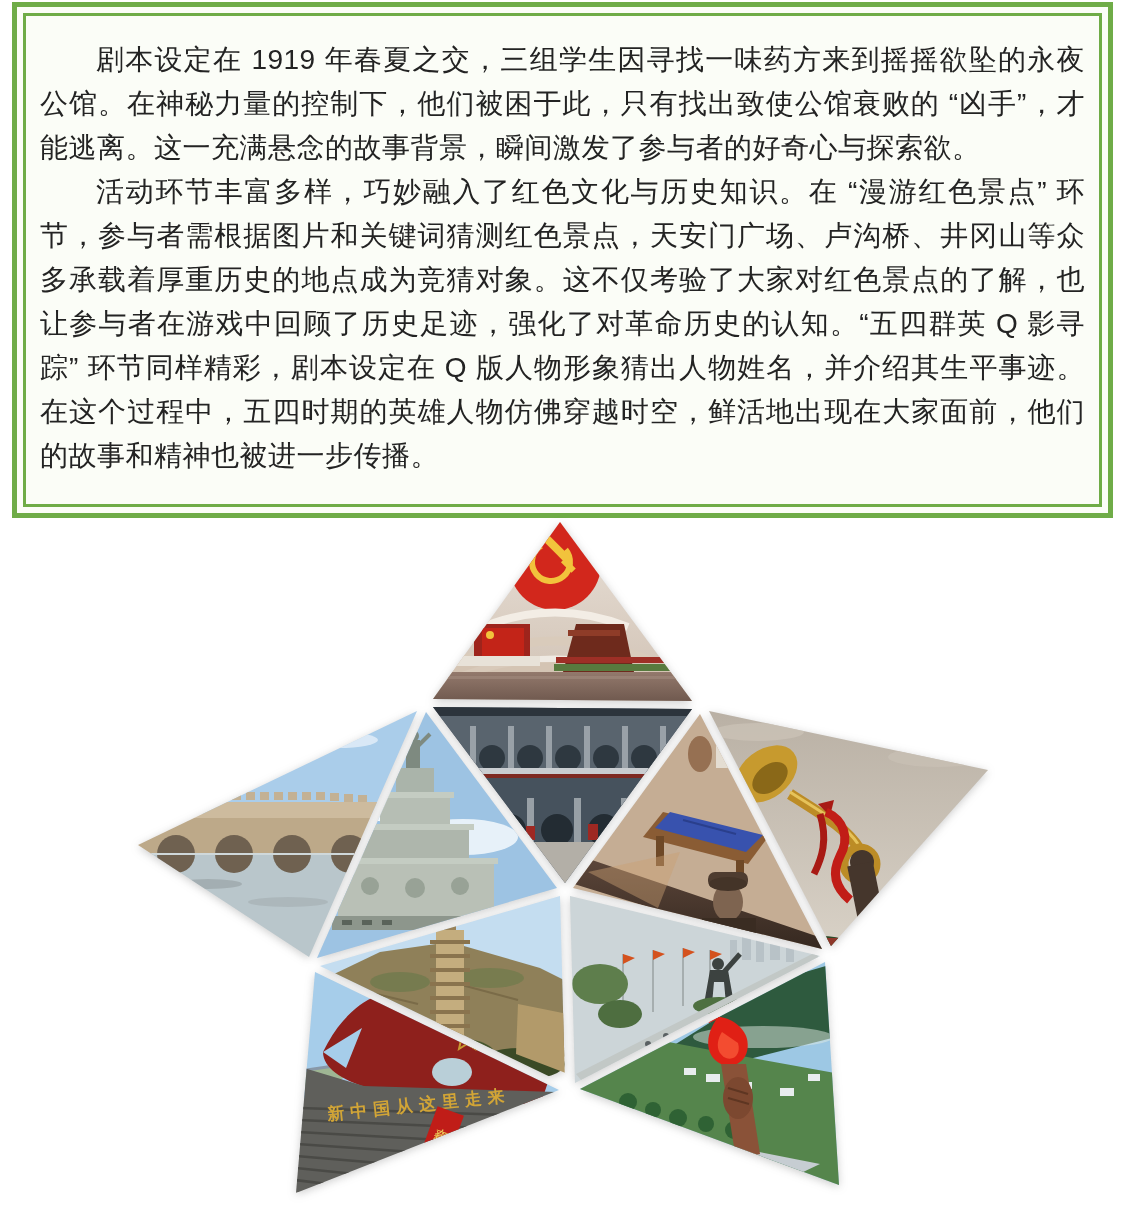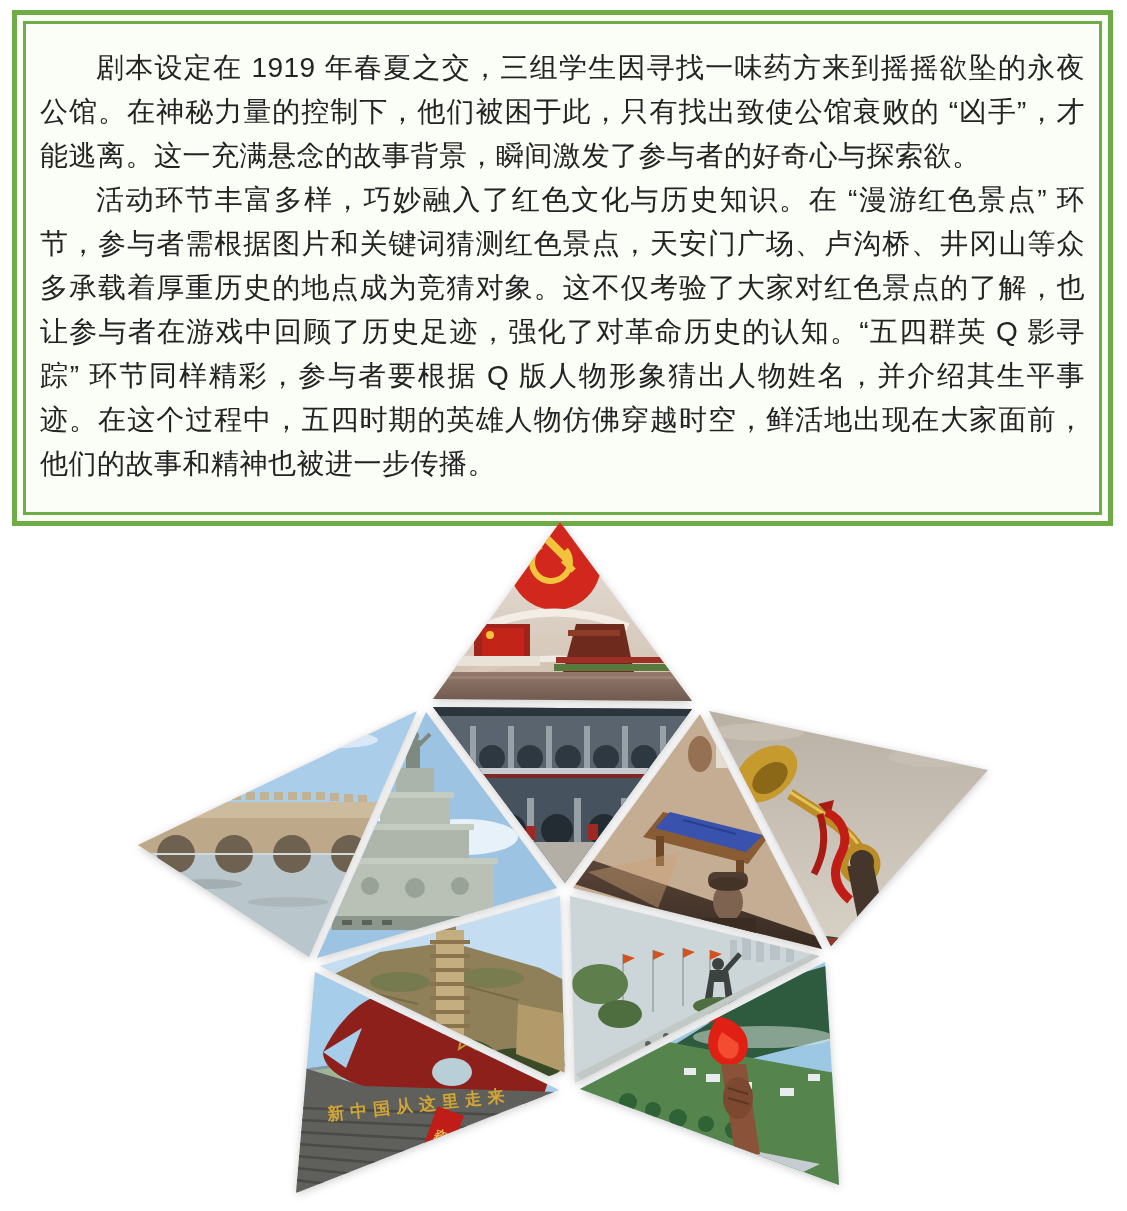--- a/index.html
+++ b/index.html
@@ -4,21 +4,21 @@
 <style>
   html,body{margin:0;padding:0;}
   body{
     width:1127px;height:1211px;
     background:#ffffff;
     position:relative;
     font-family:"Liberation Sans",sans-serif;
     overflow:hidden;
   }
   .article-frame{
-    position:absolute;left:12px;top:10px;width:1101px;
+    position:absolute;left:12px;top:2px;width:1101px;
     box-sizing:border-box;
     border:5px solid #6fac47;
     padding:6px;
     background:#fbfdf7;
   }
   .article-inner{
     border:3px solid #6fac47;
     padding:22px 14px 26px 14px;
     background:#fbfdf7;
   }
@@ -40,21 +40,21 @@
     filter:drop-shadow(0 2px 4px rgba(90,90,90,0.30));
   }
   .caption-gold{font-weight:bold;}
 </style>
 </head>
 <body>
 
 <div class="article-frame">
   <div class="article-inner">
     <p>剧本设定在 1919 年春夏之交，三组学生因寻找一味药方来到摇摇欲坠的永夜公馆。在神秘力量的控制下，他们被困于此，只有找出致使公馆衰败的 “凶手”，才能逃离。这一充满悬念的故事背景，瞬间激发了参与者的好奇心与探索欲。</p>
-    <p>活动环节丰富多样，巧妙融入了红色文化与历史知识。在 “漫游红色景点” 环节，参与者需根据图片和关键词猜测红色景点，天安门广场、卢沟桥、井冈山等众多承载着厚重历史的地点成为竞猜对象。这不仅考验了大家对红色景点的了解，也让参与者在游戏中回顾了历史足迹，强化了对革命历史的认知。“五四群英 Q 影寻踪” 环节同样精彩，参与者要根据 Q 版人物形象猜出人物姓名，并介绍其生平事迹。在这个过程中，五四时期的英雄人物仿佛穿越时空，鲜活地出现在大家面前，他们的故事和精神也被进一步传播。</p>
+    <p>活动环节丰富多样，巧妙融入了红色文化与历史知识。在 “漫游红色景点” 环节，参与者需根据图片和关键词猜测红色景点，天安门广场、卢沟桥、井冈山等众多承载着厚重历史的地点成为竞猜对象。这不仅考验了大家对红色景点的了解，也让参与者在游戏中回顾了历史足迹，强化了对革命历史的认知。“五四群英 Q 影寻踪” 环节同样精彩，剧本设定在 Q 版人物形象猜出人物姓名，并介绍其生平事迹。在这个过程中，五四时期的英雄人物仿佛穿越时空，鲜活地出现在大家面前，他们的故事和精神也被进一步传播。</p>
   </div>
 </div>
 
 <div class="star-collage">
 <svg viewBox="0 0 892 699" preserveAspectRatio="none">
   <defs>
     <clipPath id="cp1">
           <polygon points="442,10 315,187 574,189"></polygon>
         </clipPath>
     <clipPath id="cp2">

